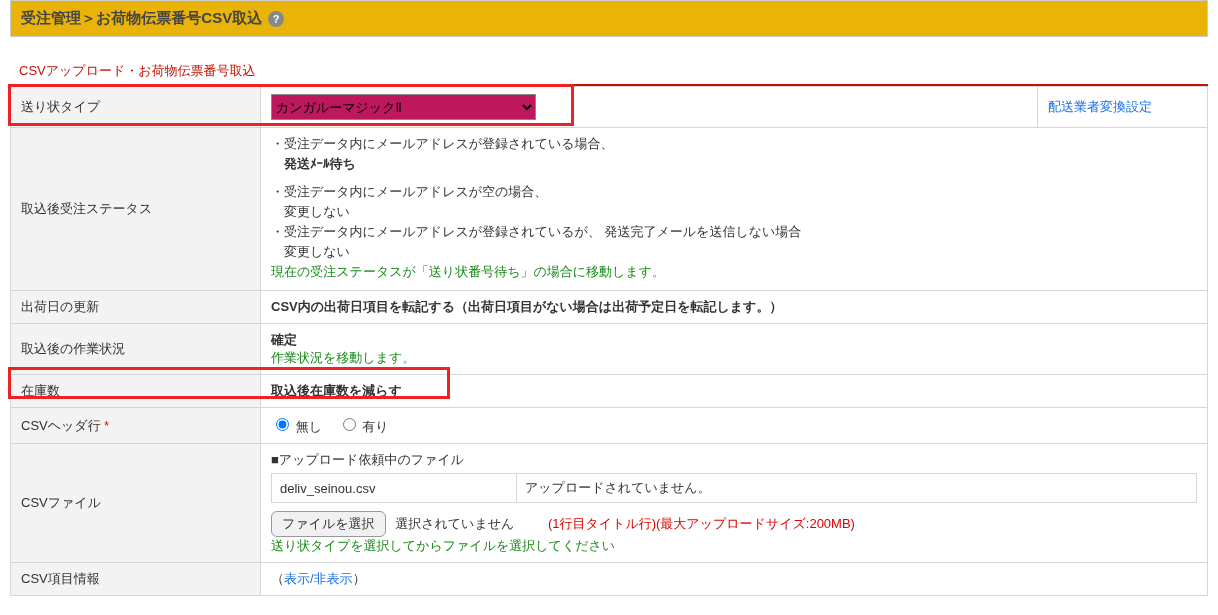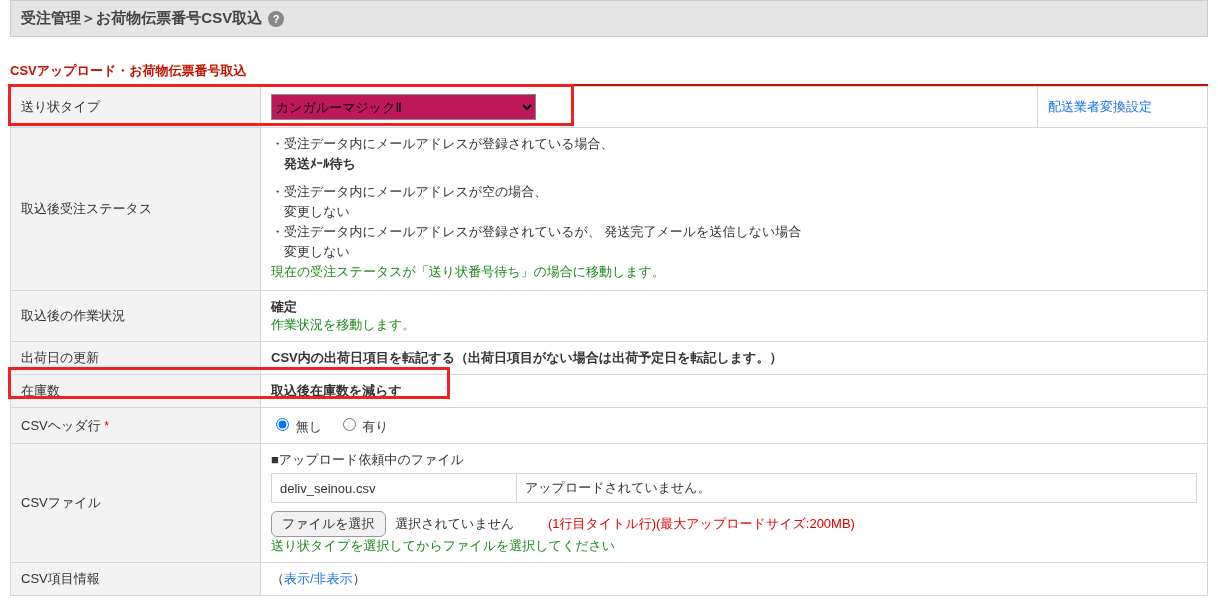--- a/index.html
+++ b/index.html
@@ -9,21 +9,21 @@
     font-family: "Hiragino Kaku Gothic Pro", "Meiryo", "MS PGothic", sans-serif;
     font-size: 13px;
     color: #333;
     background: #fff;
   }
   .page {
     width: 1218px;
     padding: 0 10px 30px 10px;
   }
   .breadcrumb {
-    background: #e5e5e5;
+    background: #eab308;
     border: 1px solid #ccc;
     padding: 8px 10px;
     font-size: 15px;
     font-weight: bold;
     color: #444;
     display: flex;
     align-items: center;
   }
   .breadcrumb .help-icon {
     margin-left: 6px;
@@ -35,22 +35,22 @@
     border-radius: 50%;
     background: #888;
     color: #fff;
     font-size: 11px;
     font-weight: bold;
     cursor: pointer;
   }
   .section-title {
     color: #c31200;
     font-size: 13px;
-    font-weight: bold;
-    margin: 25px 0 4px 0;
+    font-weight: normal;
+    margin: 25px 0 4px 9px;
   }
   .section-rule {
     border: none;
     border-top: 2px solid #c31200;
     margin: 0 0 0 0;
   }
   table.form {
     width: 100%;
     border-collapse: collapse;
     table-layout: fixed;
@@ -155,31 +155,31 @@
             <p class="indent"><b>発送ﾒｰﾙ待ち</b></p>
             <p style="margin-top:10px;">・受注データ内にメールアドレスが空の場合、</p>
             <p class="indent">変更しない</p>
             <p style="">・受注データ内にメールアドレスが登録されているが、 発送完了メールを送信しない場合</p>
             <p class="indent">変更しない</p>
             <p class="green">現在の受注ステータスが「送り状番号待ち」の場合に移動します。</p>
           </td>
         </tr>
 
         <tr>
+          <th>出荷日の更新</th>
+          <td colspan="2">
+            <b>CSV内の出荷日項目を転記する（出荷日項目がない場合は出荷予定日を転記します。）</b>
+          </td>
+        </tr>
+
+        <tr>
           <th>取込後の作業状況</th>
           <td colspan="2">
             <b>確定</b><br>
             <span class="green">作業状況を移動します。</span>
-          </td>
-        </tr>
-
-        <tr>
-          <th>出荷日の更新</th>
-          <td colspan="2">
-            <b>CSV内の出荷日項目を転記する（出荷日項目がない場合は出荷予定日を転記します。）</b>
           </td>
         </tr>
 
         <tr>
           <th>在庫数</th>
           <td colspan="2">
             <b>取込後在庫数を減らす</b>
           </td>
         </tr>
 

